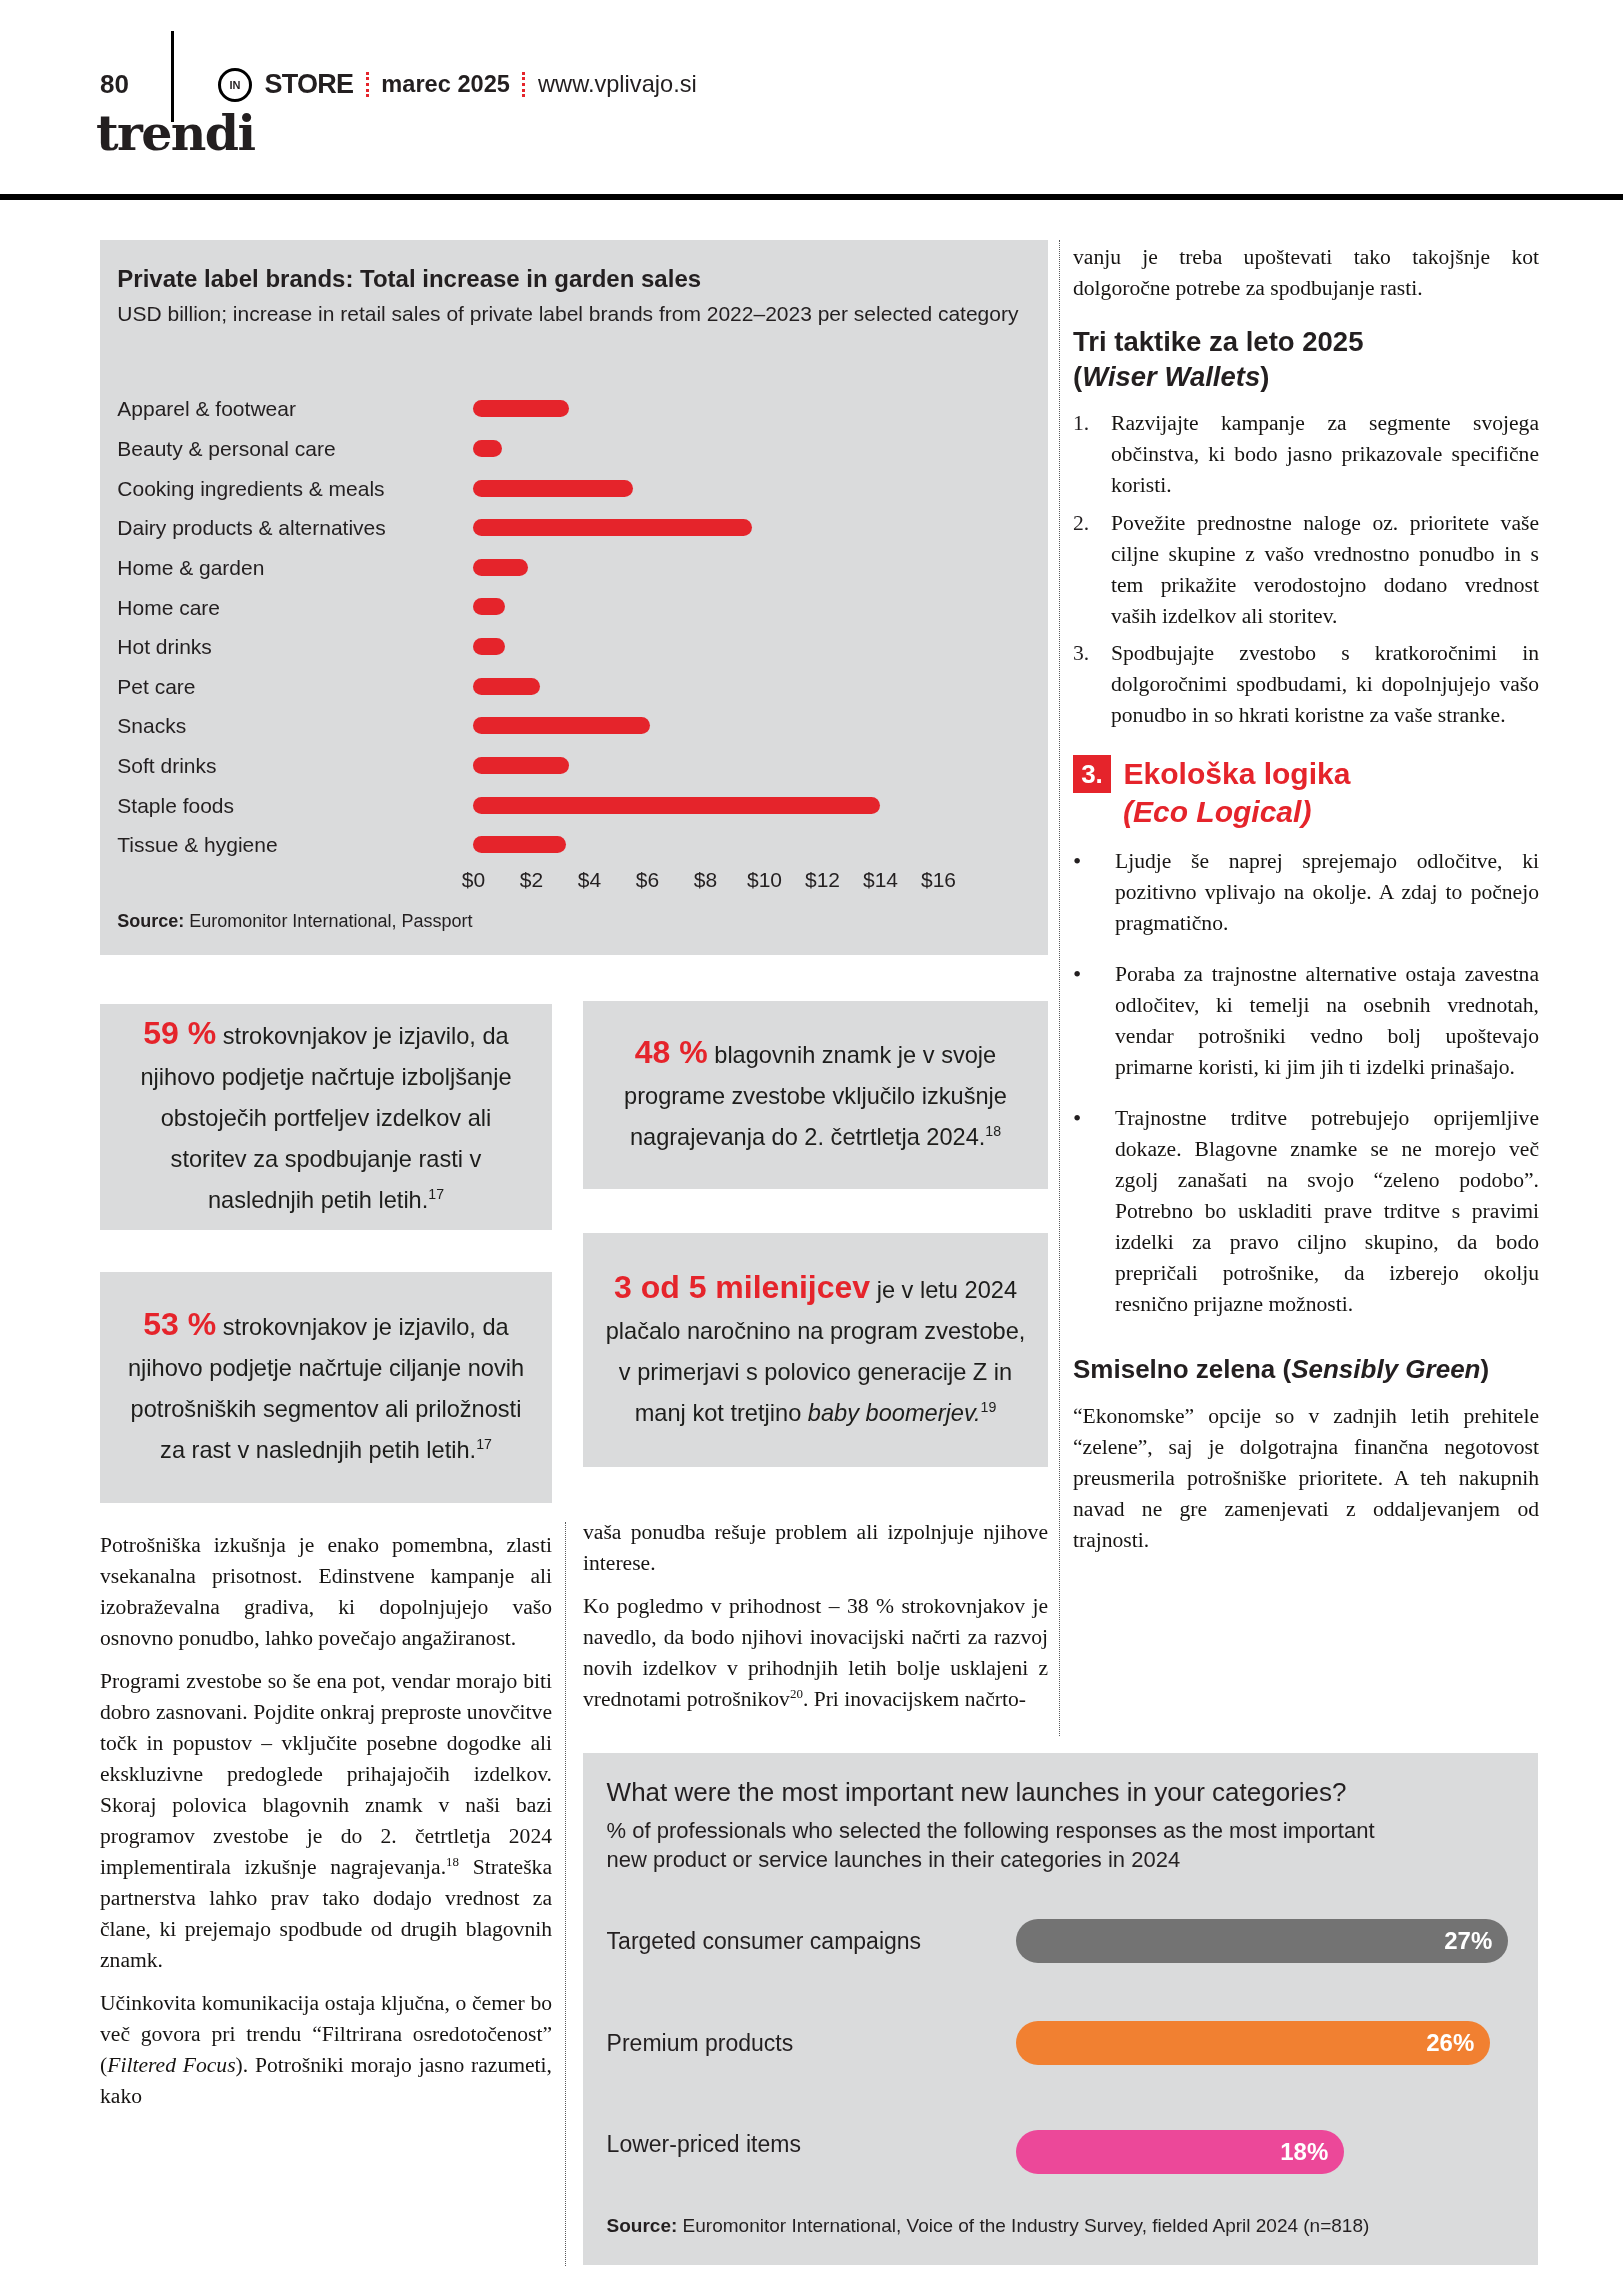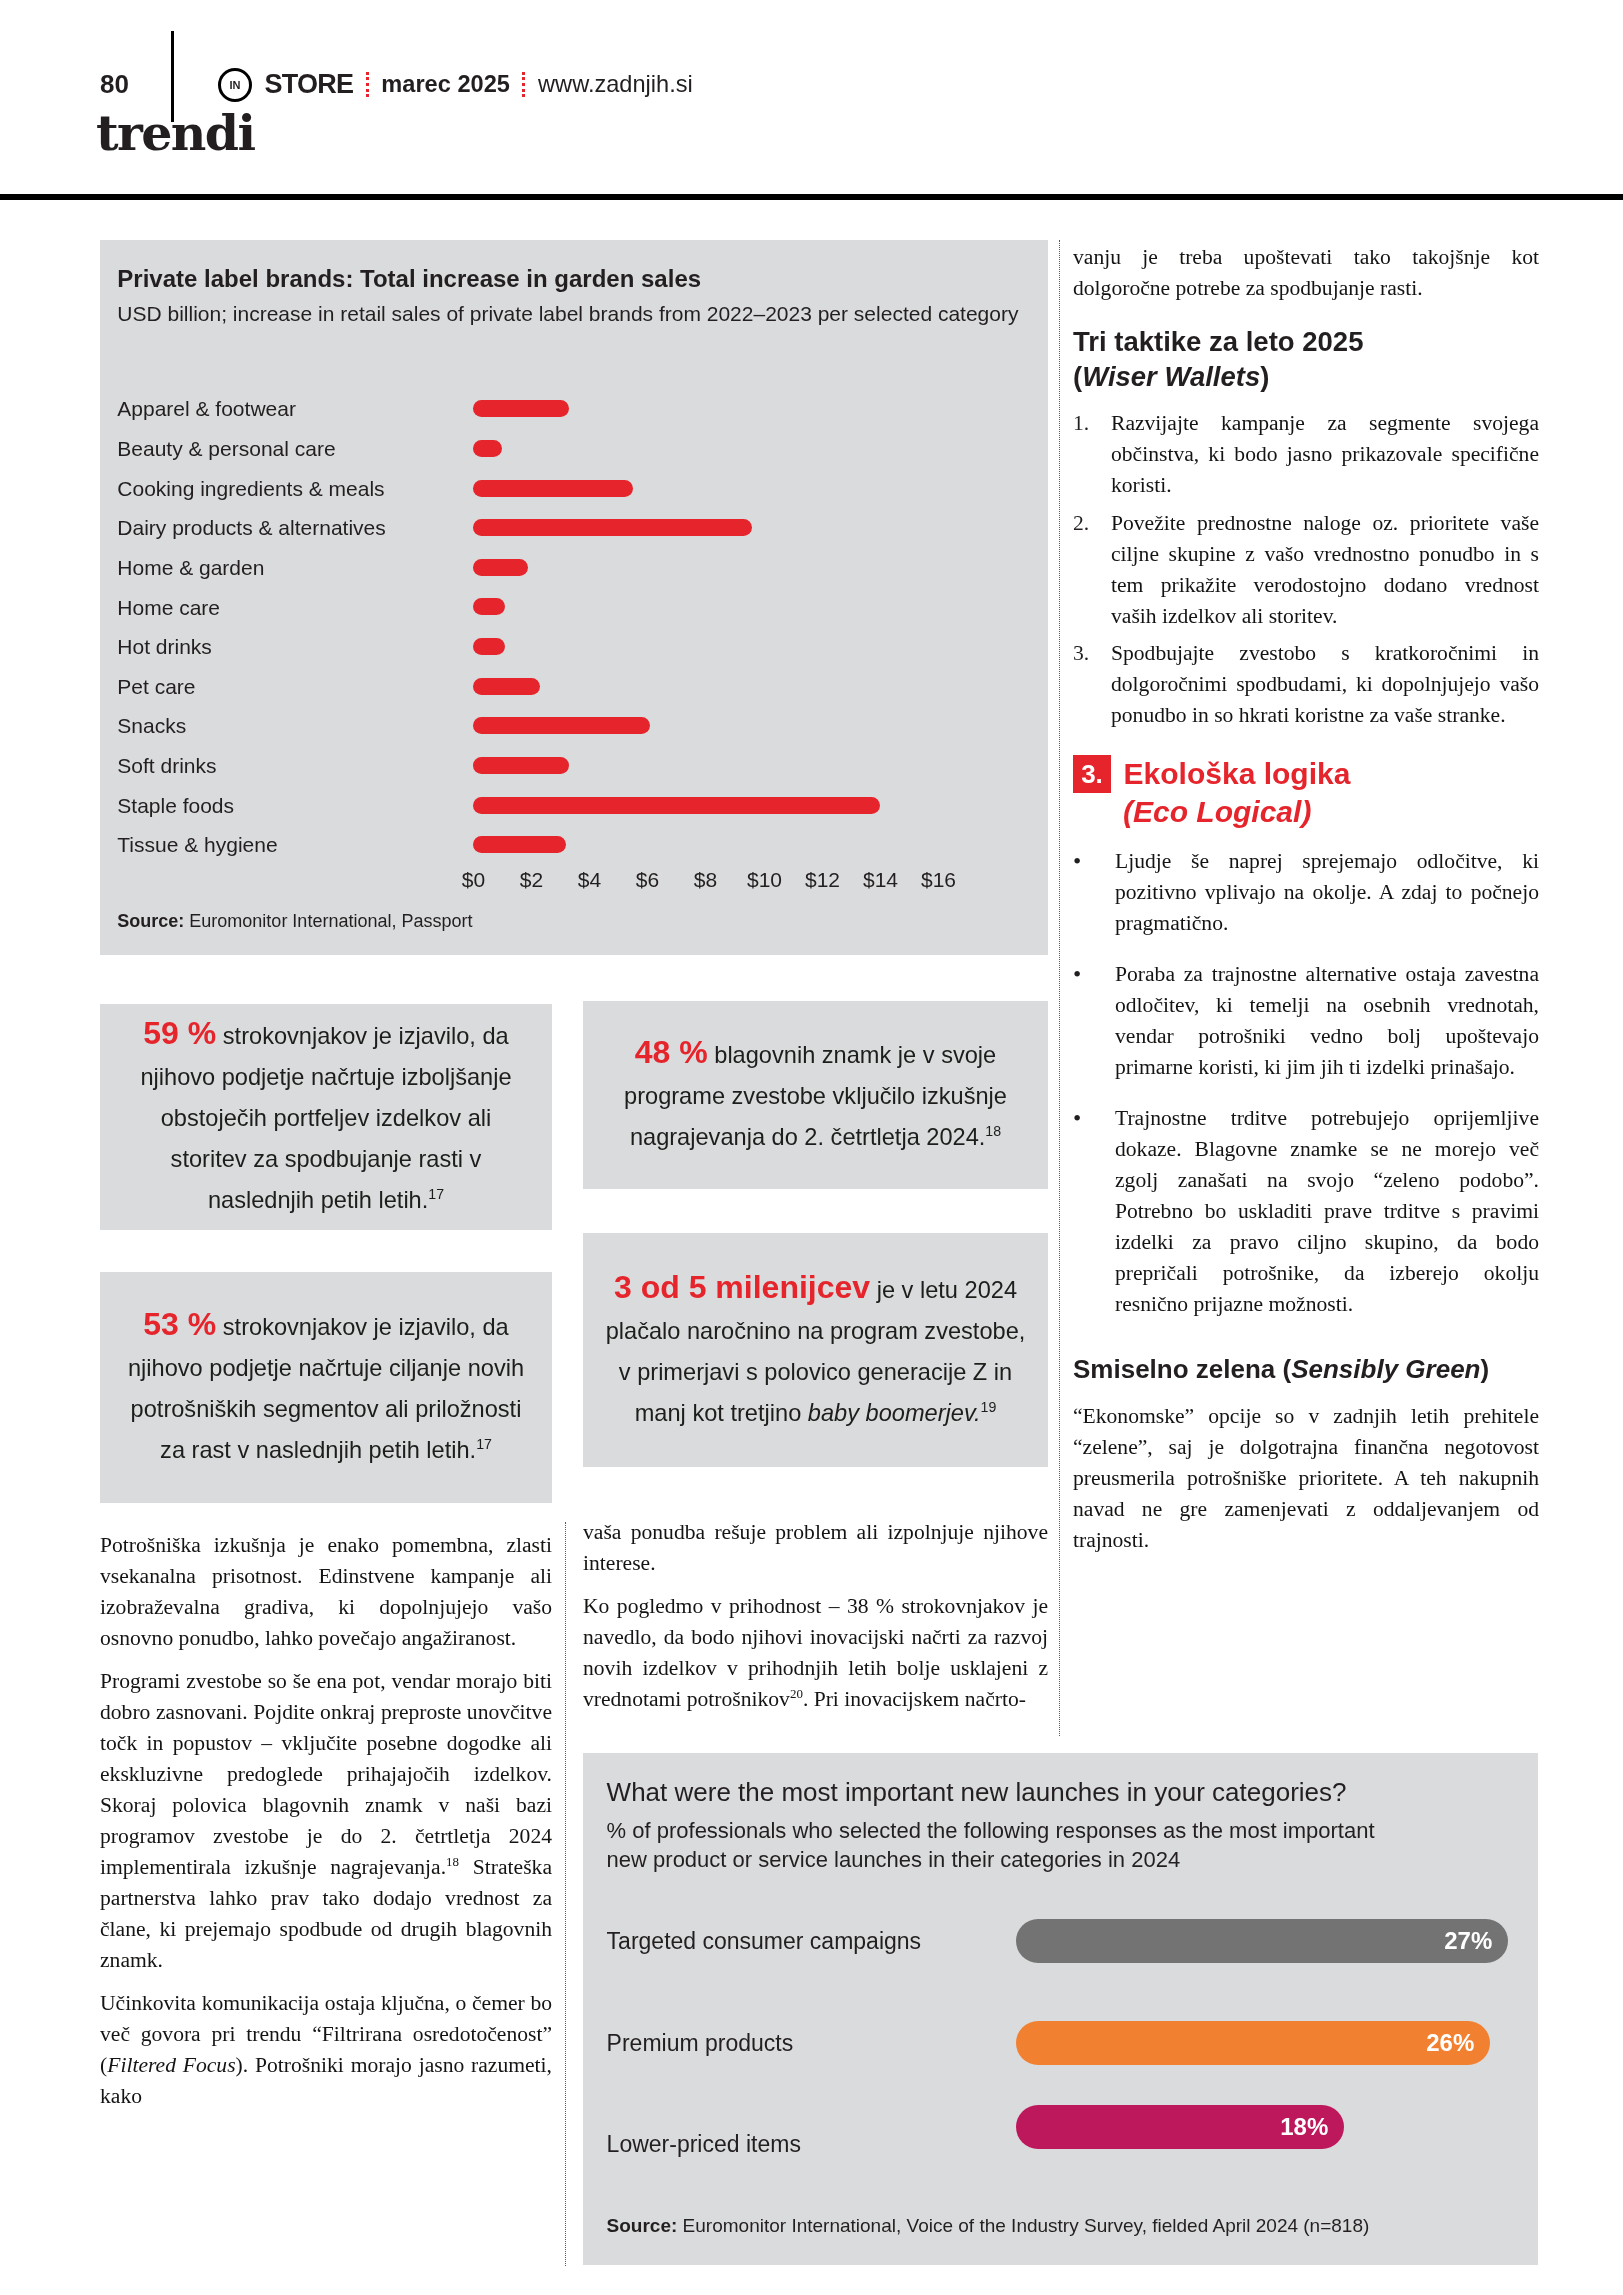--- a/index.html
+++ b/index.html
@@ -70,21 +70,21 @@
 <body>
 
 <div class="abs pagenum">80</div>
 <div class="abs hvbar"></div>
 <div class="abs masthead">
   <span class="logo-circle">IN</span>
   <span class="logo-store">STORE</span>
   <span class="red-dots"></span>
   <span class="issue">marec 2025</span>
   <span class="red-dots"></span>
-  <span class="website">www.zadnjih.si</span>
+  <span class="website">www.vplivajo.si</span>
 </div>
 <div class="abs section-title slab">trendi</div>
 <div class="abs toprule"></div>
 
 <div class="abs graybox tcbox">
   <div class="tc-title">Private label brands: Total increase in garden sales</div>
   <div class="tc-sub">USD billion; increase in retail sales of private label brands from 2022–2023 per selected category</div>
   <div id="top-chart-plot">
       <div class="tc-label" style="top: 149px;">Apparel &amp; footwear</div>
       <div class="tc-bar" style="left: 373px; top: 160px; width: 96px; background: rgb(229, 36, 43);"></div>
@@ -209,21 +209,21 @@
   <div id="bottom-chart-plot">
       <div class="bc-label" style="top: 166px;">Targeted consumer campaigns</div>
       <div class="bc-bar" style="left: 433px; top: 166px; width: 492px; background: #737373;">
         <span class="bc-pct">27%</span>
       </div>
       <div class="bc-label" style="top: 268px;">Premium products</div>
       <div class="bc-bar" style="left: 433px; top: 268px; width: 474px; background: rgb(241, 128, 49); text-align: center;">
         <span class="bc-pct">26%</span>
       </div>
       <div class="bc-label" style="top: 369px;">Lower-priced items</div>
-      <div class="bc-bar" style="left: 433px; top: 352px; width: 328px; background: #be185d;">
+      <div class="bc-bar" style="left: 433px; top: 377px; width: 328px; background: #ec4899;">
         <span class="bc-pct">18%</span>
       </div>
     </div>
   <div class="bc-source" style="top:462px;">
     <span class="src-b">Source:</span><span> Euromonitor International, Voice of the Industry Survey, fielded April 2024 (n=818)</span>
   </div>
 </div>
 
 
 </body></html>

